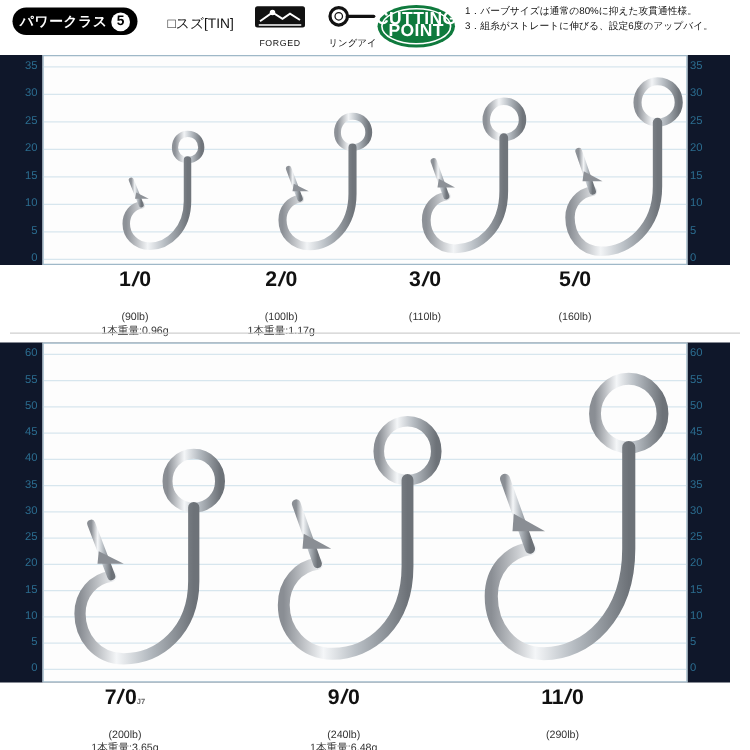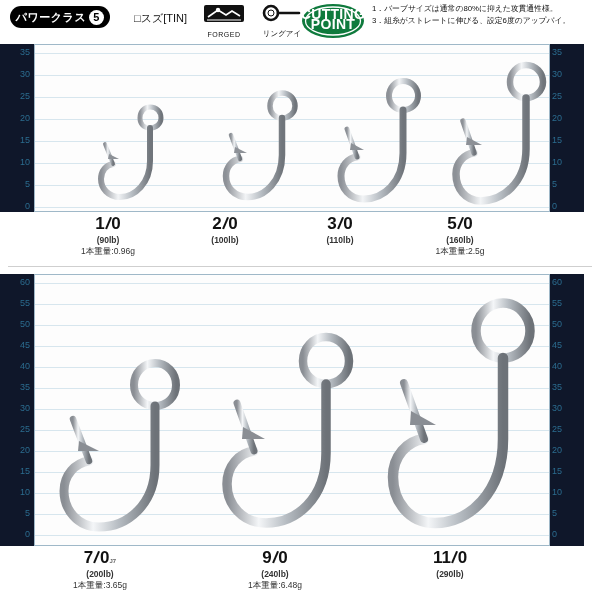--- a/index.html
+++ b/index.html
@@ -65,21 +65,21 @@
   .tick-r{left:552px;text-align:left;}
 
   
   .hook{position:absolute;}
   .hook svg{display:block;overflow:visible;}
 
   
   .sizelab{position:absolute;text-align:center;width:120px;}
   .sizelab .frac{font-size:17px;font-weight:bold;color:#111;letter-spacing:0px;}
   .sizelab .frac .sl{display:inline-block;transform:rotate(12deg);padding:0 1px;}
-  .sizelab .lb{font-size:8.5px;color:#333;margin-top:1px;font-weight:bold;}
+  .sizelab .lb{font-size:8.5px;color:#333;margin-top:14px;}
   .sizelab .wt{font-size:8.5px;color:#333;margin-top:1px;}
   .sizelab .j7{font-size:6px;color:#666;}
 
   .divider{position:absolute;left:8px;width:584px;height:1px;background:#cfcfcf;}
 </style>
 </head>
 <body>
 
 <div class="page">
 
@@ -233,33 +233,33 @@
       <span>1</span><span class="sl">/</span><span>0</span>
     </div>
     <div class="lb">(90lb)</div>
     <div class="wt">1本重量:0.96g</div>
   </div>
   <div class="sizelab" style="left:165px;top:214px;">
     <div class="frac">
       <span>2</span><span class="sl">/</span><span>0</span>
     </div>
     <div class="lb">(100lb)</div>
+    <div class="wt">1本重量:1.17g</div>
   </div>
   <div class="sizelab" style="left:280px;top:214px;">
     <div class="frac">
       <span>3</span><span class="sl">/</span><span>0</span>
     </div>
     <div class="lb">(110lb)</div>
   </div>
   <div class="sizelab" style="left:400px;top:214px;">
     <div class="frac">
       <span>5</span><span class="sl">/</span><span>0</span>
     </div>
     <div class="lb">(160lb)</div>
-    <div class="wt">1本重量:2.5g</div>
   </div>
 
   <div class="divider" style="top:266px;"></div>
 
   <div class="panel" style="top:274px;height:272px;">
     <div class="plot">
       <div class="grid-line" style="top:8px;"></div>
       <div class="grid-line" style="top:29px;"></div>
       <div class="grid-line" style="top:50px;"></div>
       <div class="grid-line" style="top:71px;"></div>

